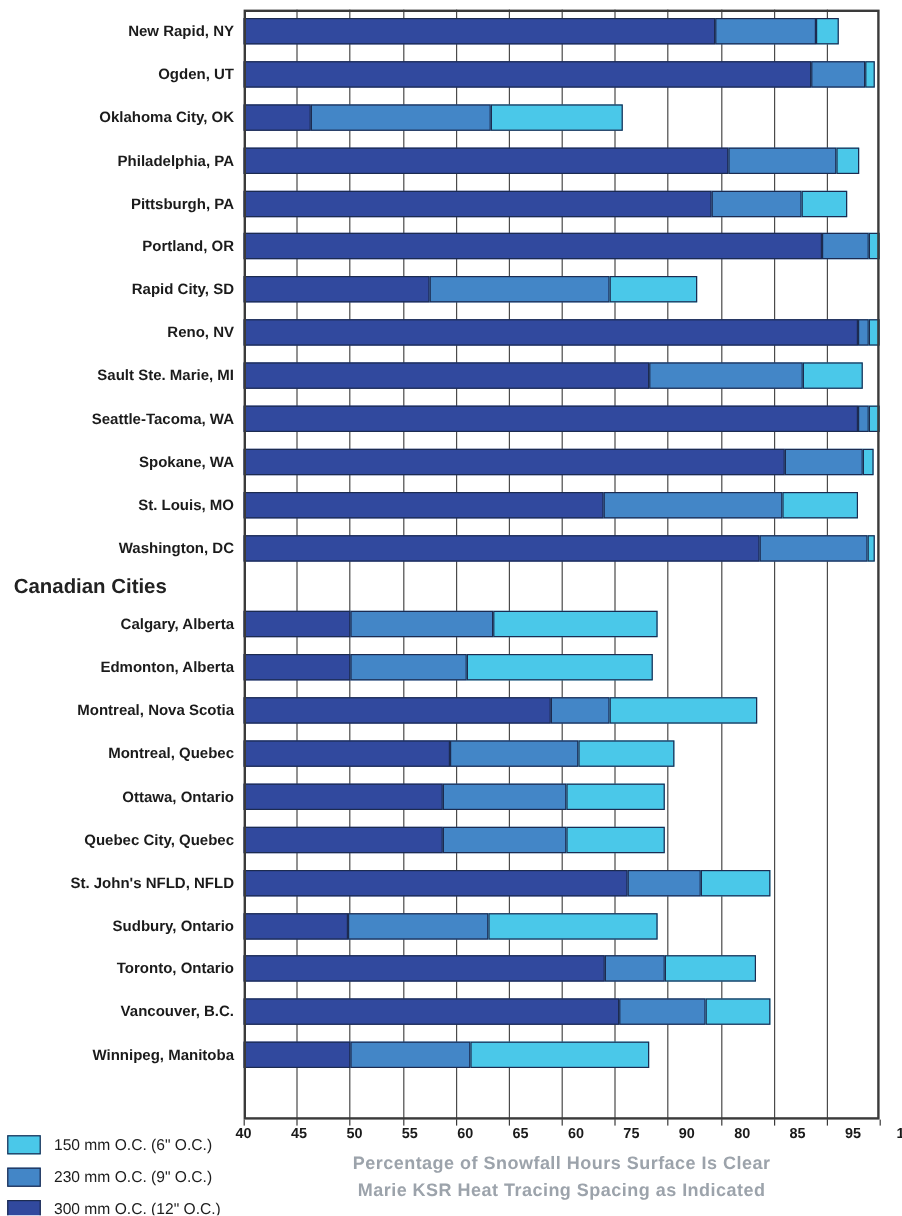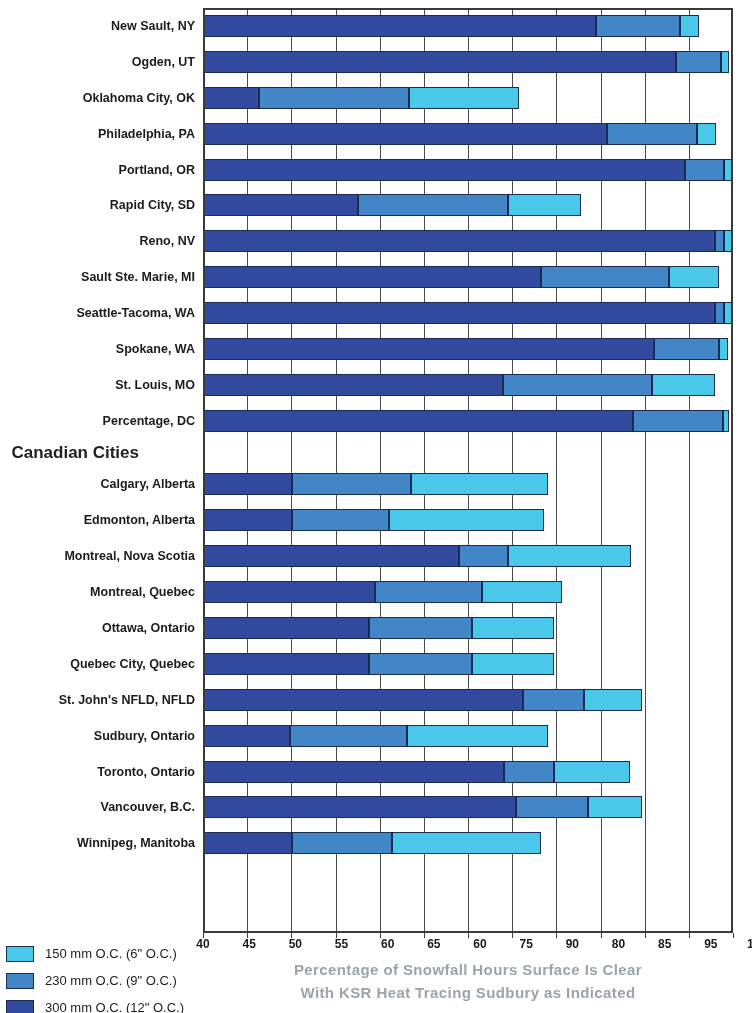--- a/index.html
+++ b/index.html
@@ -50,21 +50,21 @@
       <div class="gridline" style="left: 41.6667%;"></div>
       <div class="gridline" style="left: 50%;"></div>
       <div class="gridline" style="left: 58.3333%;"></div>
       <div class="gridline" style="left: 66.6667%;"></div>
       <div class="gridline" style="left: 75%;"></div>
       <div class="gridline" style="left: 83.3333%;"></div>
       <div class="gridline" style="left: 91.6667%;"></div>
     </div>
   <div id="rows-layer">
       <div class="row">
-        <div class="row-label">New Sault, NY</div>
+        <div class="row-label">New Rapid, NY</div>
         <div class="track">
           <div class="seg" style="left: 0%; width: 74.1667%; background: rgb(49, 73, 158);"></div>
           <div class="seg" style="left: 74.1667%; width: 15.8333%; background: rgb(67, 134, 199);"></div>
           <div class="seg" style="left: 90%; width: 3.66667%; background: rgb(74, 200, 233);"></div>
         </div>
       </div>
       <div class="row">
         <div class="row-label">Ogden, UT</div>
         <div class="track">
           <div class="seg" style="left: 0%; width: 89.1667%; background: rgb(49, 73, 158);"></div>
@@ -82,20 +82,28 @@
       </div>
       <div class="row">
         <div class="row-label">Philadelphia, PA</div>
         <div class="track">
           <div class="seg" style="left: 0%; width: 76.1667%; background: rgb(49, 73, 158);"></div>
           <div class="seg" style="left: 76.1667%; width: 17%; background: rgb(67, 134, 199);"></div>
           <div class="seg" style="left: 93.1667%; width: 3.66667%; background: rgb(74, 200, 233);"></div>
         </div>
       </div>
       <div class="row">
+        <div class="row-label">Pittsburgh, PA</div>
+        <div class="track">
+          <div class="seg" style="left: 0%; width: 73.6667%; background: rgb(49, 73, 158);"></div>
+          <div class="seg" style="left: 73.6667%; width: 14%; background: rgb(67, 134, 199);"></div>
+          <div class="seg" style="left: 87.6667%; width: 7.33333%; background: rgb(74, 200, 233);"></div>
+        </div>
+      </div>
+      <div class="row">
         <div class="row-label">Portland, OR</div>
         <div class="track">
           <div class="seg" style="left: 0%; width: 91%; background: rgb(49, 73, 158);"></div>
           <div class="seg" style="left: 91%; width: 7.33333%; background: rgb(67, 134, 199);"></div>
           <div class="seg" style="left: 98.3333%; width: 1.66667%; background: rgb(74, 200, 233);"></div>
         </div>
       </div>
       <div class="row">
         <div class="row-label">Rapid City, SD</div>
         <div class="track">
@@ -138,21 +146,21 @@
       </div>
       <div class="row">
         <div class="row-label">St. Louis, MO</div>
         <div class="track">
           <div class="seg" style="left: 0%; width: 56.6667%; background: rgb(49, 73, 158);"></div>
           <div class="seg" style="left: 56.6667%; width: 28%; background: rgb(67, 134, 199);"></div>
           <div class="seg" style="left: 84.6667%; width: 12%; background: rgb(74, 200, 233);"></div>
         </div>
       </div>
       <div class="row">
-        <div class="row-label">Percentage, DC</div>
+        <div class="row-label">Washington, DC</div>
         <div class="track">
           <div class="seg" style="left: 0%; width: 81.1667%; background: rgb(49, 73, 158);"></div>
           <div class="seg" style="left: 81.1667%; width: 17%; background: rgb(67, 134, 199);"></div>
           <div class="seg" style="left: 98.1667%; width: 1.16667%; background: rgb(74, 200, 233);"></div>
         </div>
       </div>
       <div class="header-band">
         <div class="header-label">Canadian Cities</div>
       </div>
       <div class="row">
@@ -287,15 +295,15 @@
         <div class="legend-text">230 mm O.C. (9" O.C.)</div>
       </div>
       <div class="legend-item">
         <div class="legend-swatch" style="background: rgb(49, 73, 158);"></div>
         <div class="legend-text">300 mm O.C. (12" O.C.)</div>
       </div>
     </div>
 
   <div id="footer">
     <div>Percentage of Snowfall Hours Surface Is Clear</div>
-    <div>With KSR Heat Tracing Sudbury as Indicated</div>
+    <div>Marie KSR Heat Tracing Spacing as Indicated</div>
   </div>
 </div>
 
 </body></html>

